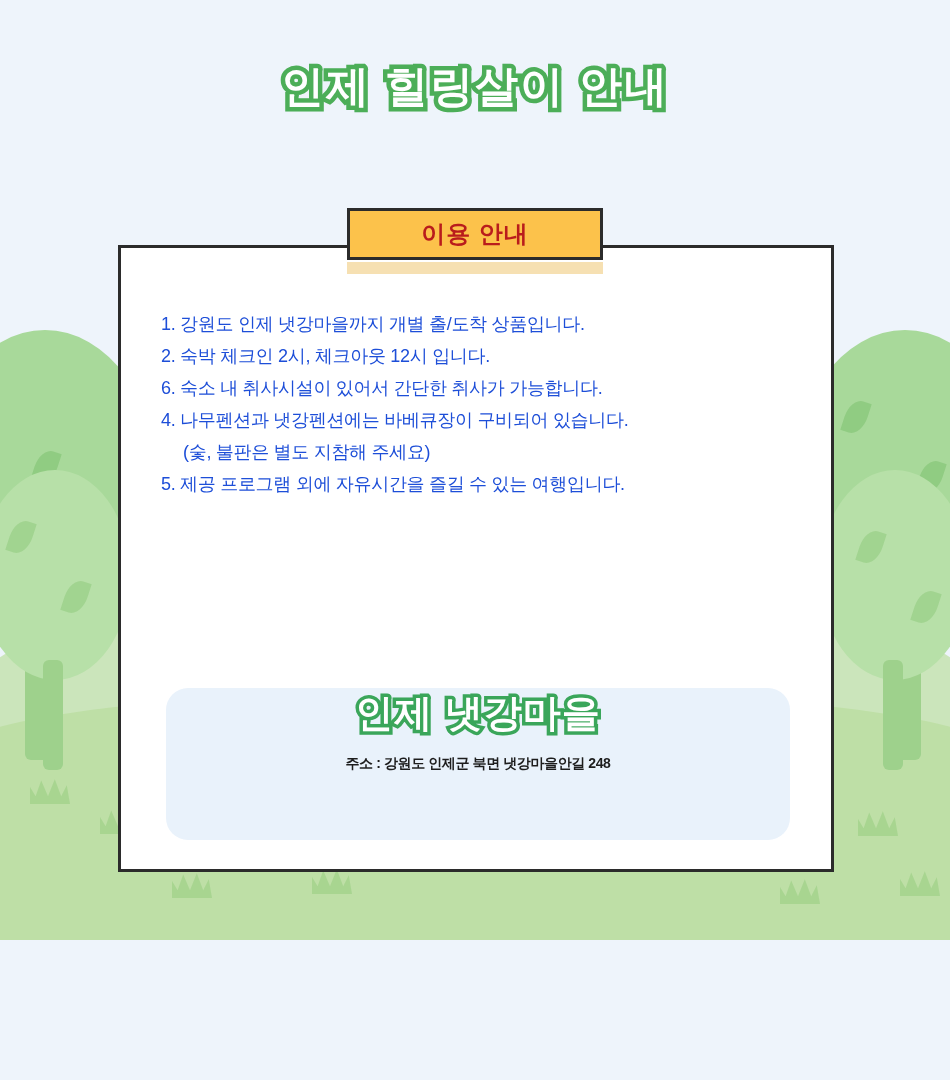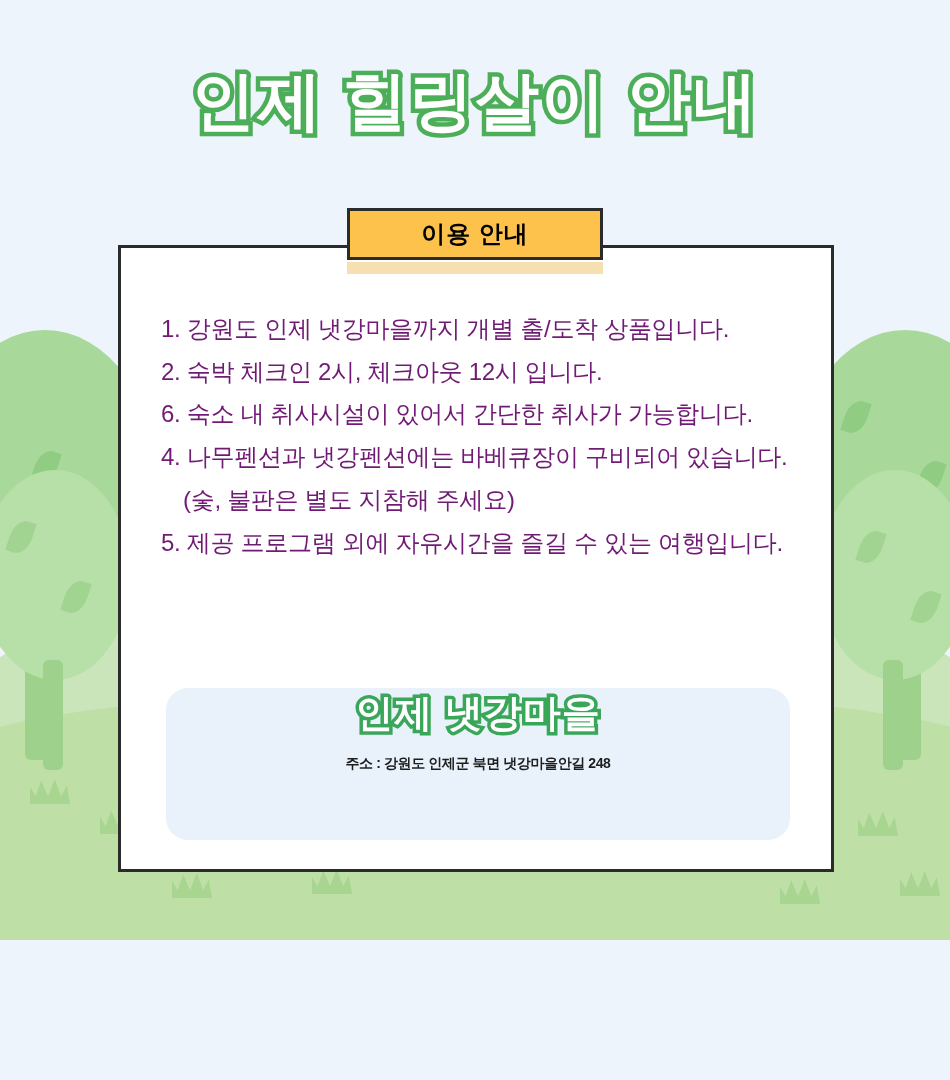--- a/index.html
+++ b/index.html
@@ -92,21 +92,21 @@
   }
 
   
   .page-title {
     position: absolute;
     top: 58px;
     left: 0;
     width: 950px;
     text-align: center;
     z-index: 3;
-    font-size: 64px;
+    font-size: 43px;
     font-weight: bold;
     letter-spacing: 2px;
     color: #ffffff;
     -webkit-text-stroke: 9px #4cae58;
     paint-order: stroke fill;
     font-family: "Liberation Sans", sans-serif;
   }
 
   
   .card {
@@ -129,21 +129,21 @@
     height: 52px;
     background: #fcc24b;
     border: 3px solid #2b2b2b;
     box-sizing: border-box;
     z-index: 4;
     display: flex;
     align-items: center;
     justify-content: center;
     font-size: 24px;
     font-weight: bold;
-    color: #000000;
+    color: #b91c1c;
     letter-spacing: 1px;
   }
   .tab-shadow {
     position: absolute;
     left: 50%;
     transform: translateX(-50%);
     top: 262px;
     width: 256px;
     height: 12px;
     background: #f6e0b2;
@@ -151,23 +151,23 @@
   }
 
   .notice-list {
     position: absolute;
     left: 40px;
     top: 60px;
     width: 640px;
     z-index: 5;
   }
   .notice-item {
-    font-size: 24px;
+    font-size: 18px;
     line-height: 1.78;
-    color: #701a75;
+    color: #1d4ed8;
     white-space: nowrap;
     letter-spacing: -0.3px;
   }
   .notice-item.indent {
     padding-left: 22px;
   }
   .notice-item .u {
     text-decoration: underline;
     text-underline-offset: 4px;
   }

